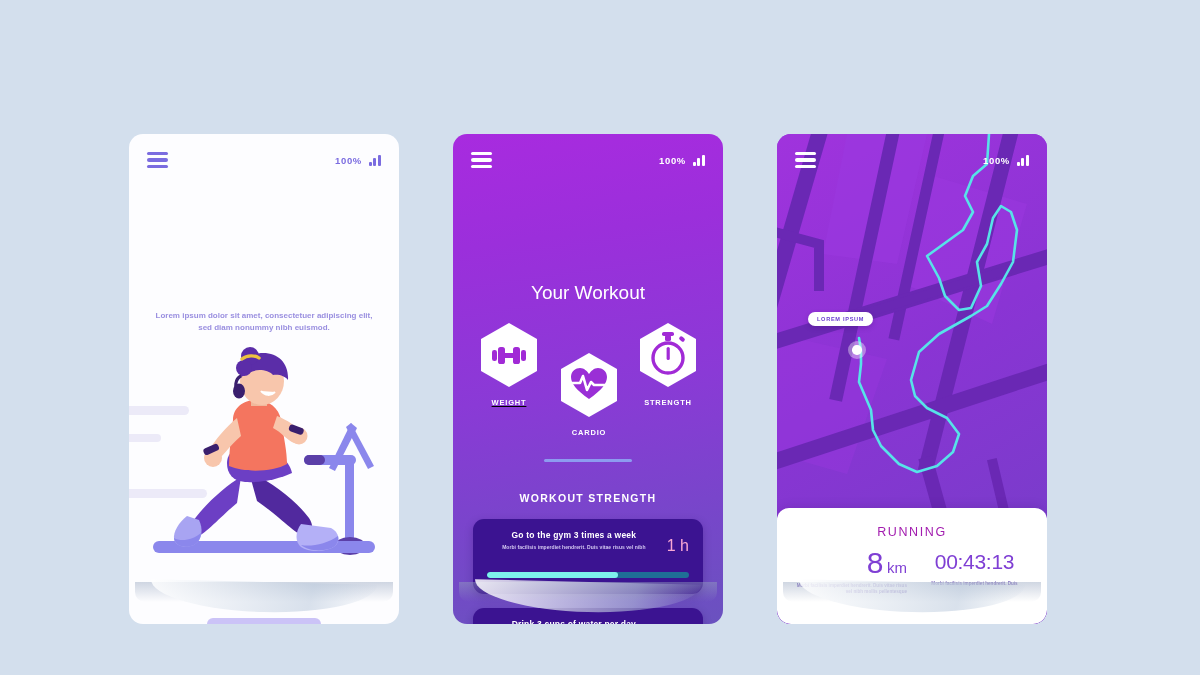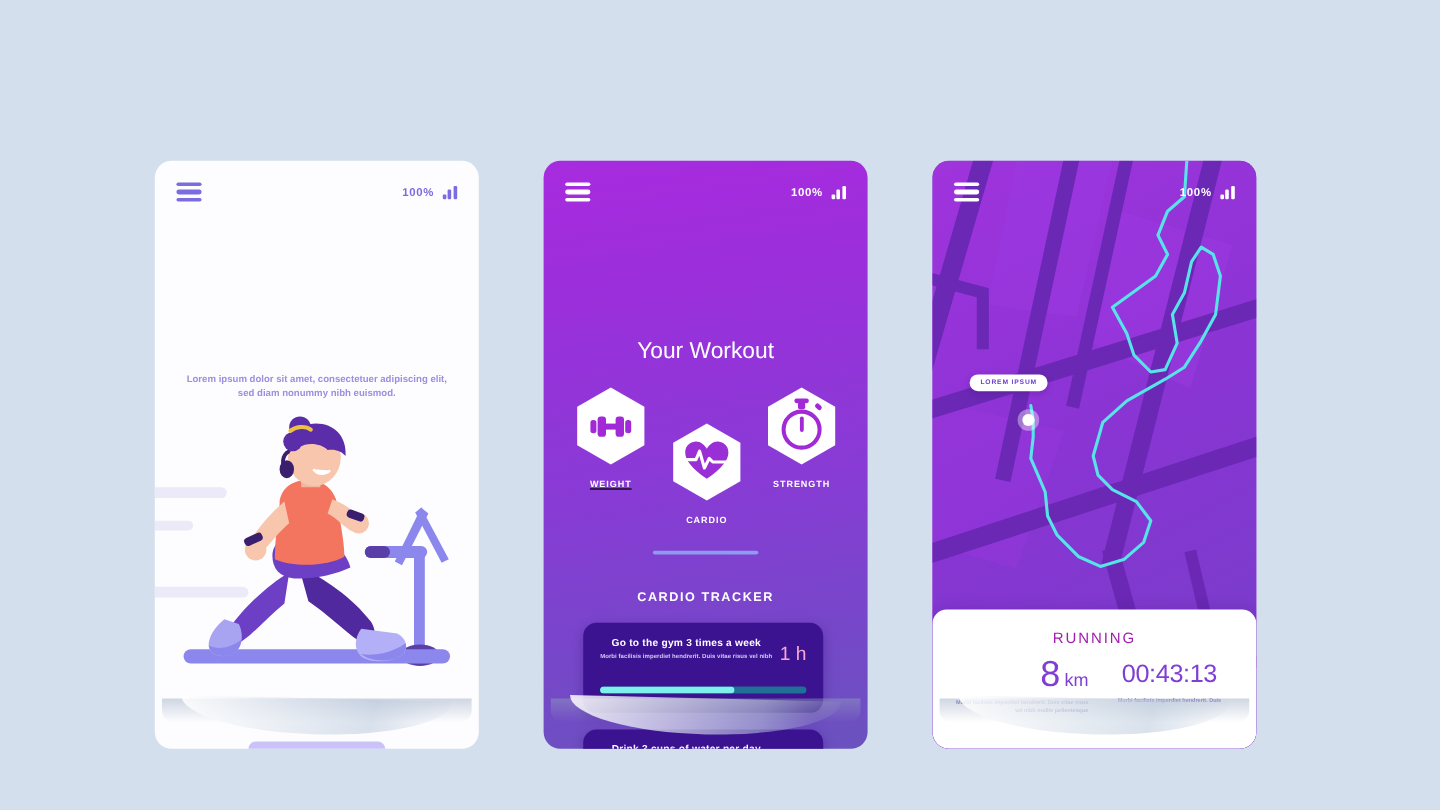--- a/index.html
+++ b/index.html
@@ -97,21 +97,21 @@
   .hx-strength{ left:185px; top:0; }
   .divider {
     position:absolute; top:325px; left:50%; transform:translateX(-50%);
     width:88px; height:3.4px; background:#8d9bf0; border-radius:3px;
   }
   .s2-tracker {
     position:absolute; top:358px; left:0; right:0; text-align:center;
     font-size:10.5px; font-weight:bold; letter-spacing:1.3px; color:#ffffff;
   }
   .card {
-    position:absolute; left:33px; width:200px; height:75px;
+    position:absolute; left:20px; width:230px; height:75px;
     background:#3b1391; border-radius:11px;
     box-shadow:0 3px 9px rgba(40,10,90,.28);
     padding:11px 14px 0;
   }
   .card1 { top:385px; }
   .card2 { top:474px; }
   .card-head { display:flex; align-items:flex-start; justify-content:space-between; }
   .card-texts { flex:1; padding-right:6px; text-align:center; }
   .card-title {
     font-size:8.5px; font-weight:bold; color:#ffffff;
@@ -307,21 +307,21 @@
           <rect x="27" y="13" width="6" height="6" rx="1.6" fill="#a12ad6"></rect>
           <rect x="24" y="10" width="12" height="4" rx="1.8" fill="#a12ad6"></rect>
           <rect x="41" y="15" width="6" height="4" rx="1.8" transform="rotate(42 44 17)" fill="#a12ad6"></rect>
           <rect x="28.6" y="25" width="3.2" height="13" rx="1.6" fill="#a12ad6"></rect>
         </svg>
         <div class="hexlbl">STRENGTH</div>
       </div>
     </div>
 
     <div class="divider"></div>
-    <div class="s2-tracker">CARDIO TRACKER</div>
+    <div class="s2-tracker">WORKOUT STRENGTH</div>
 
     <div class="card card1">
       <div class="card-head">
         <div class="card-texts">
           <div class="card-title">Go to the gym 3 times a week</div>
           <div class="card-desc">Morbi facilisis imperdiet hendrerit. Duis vitae risus vel nibh</div>
         </div>
         <div class="card-time">1 h</div>
       </div>
       <div class="track">

